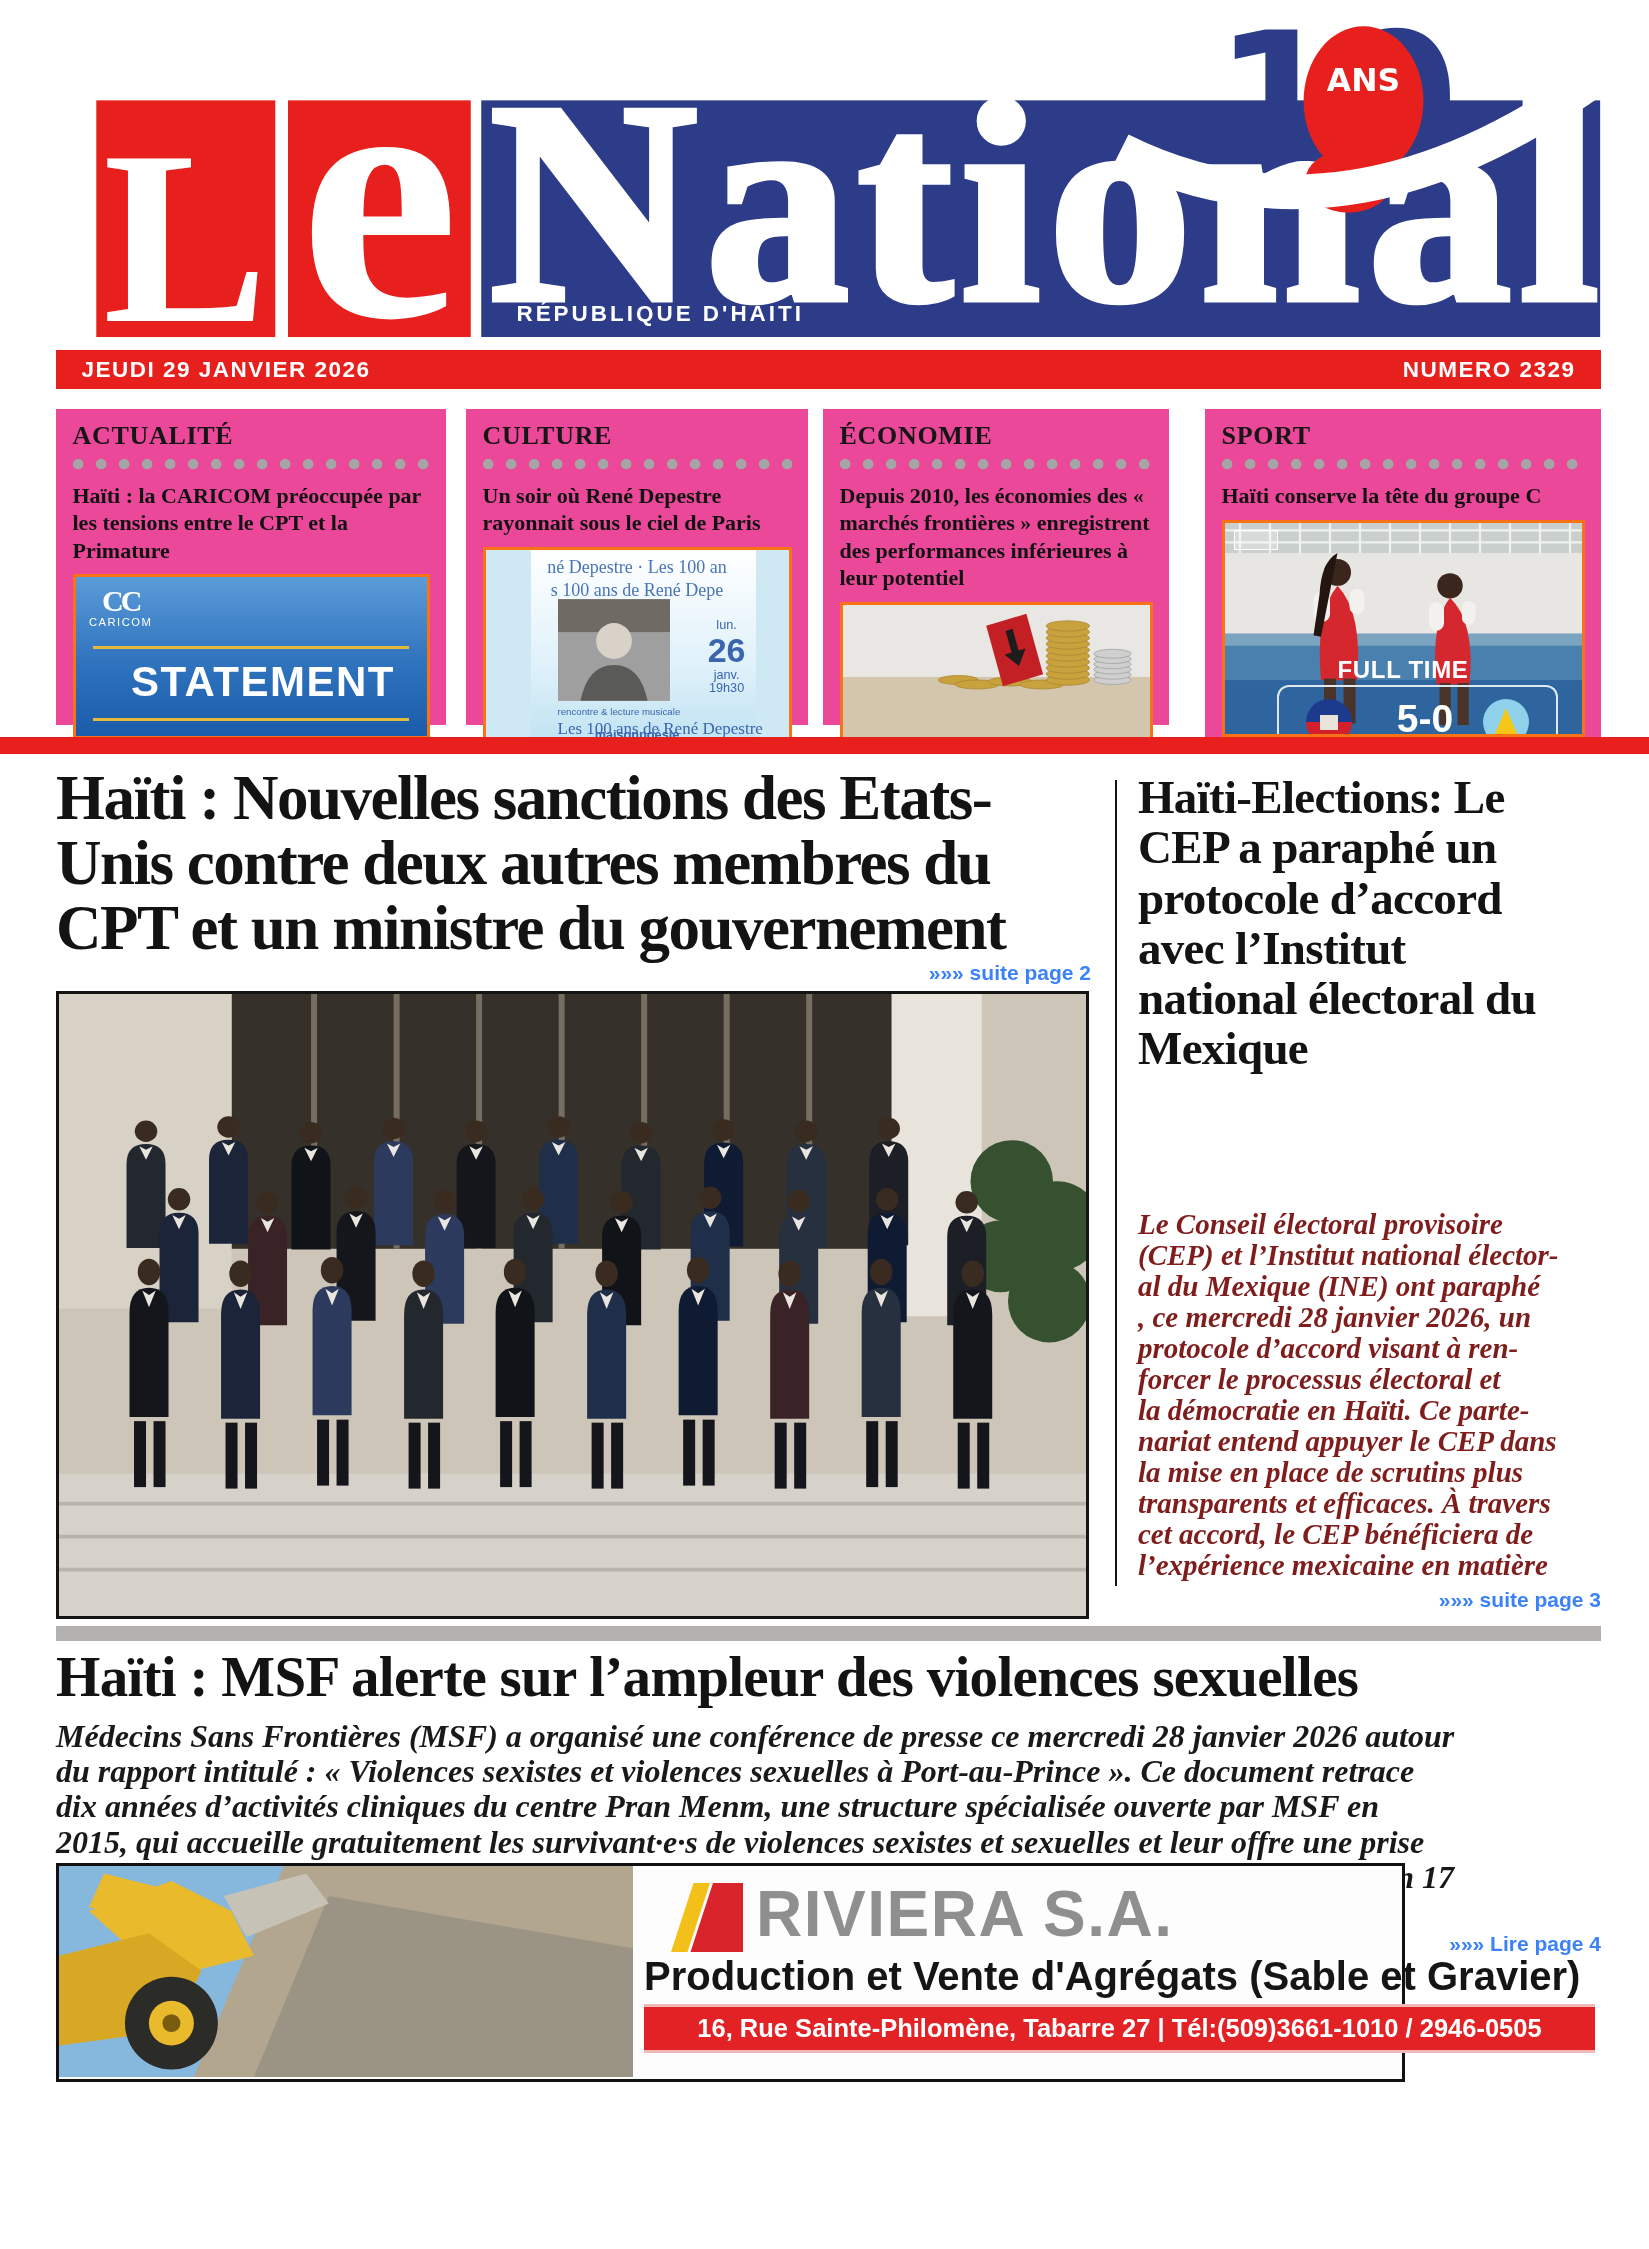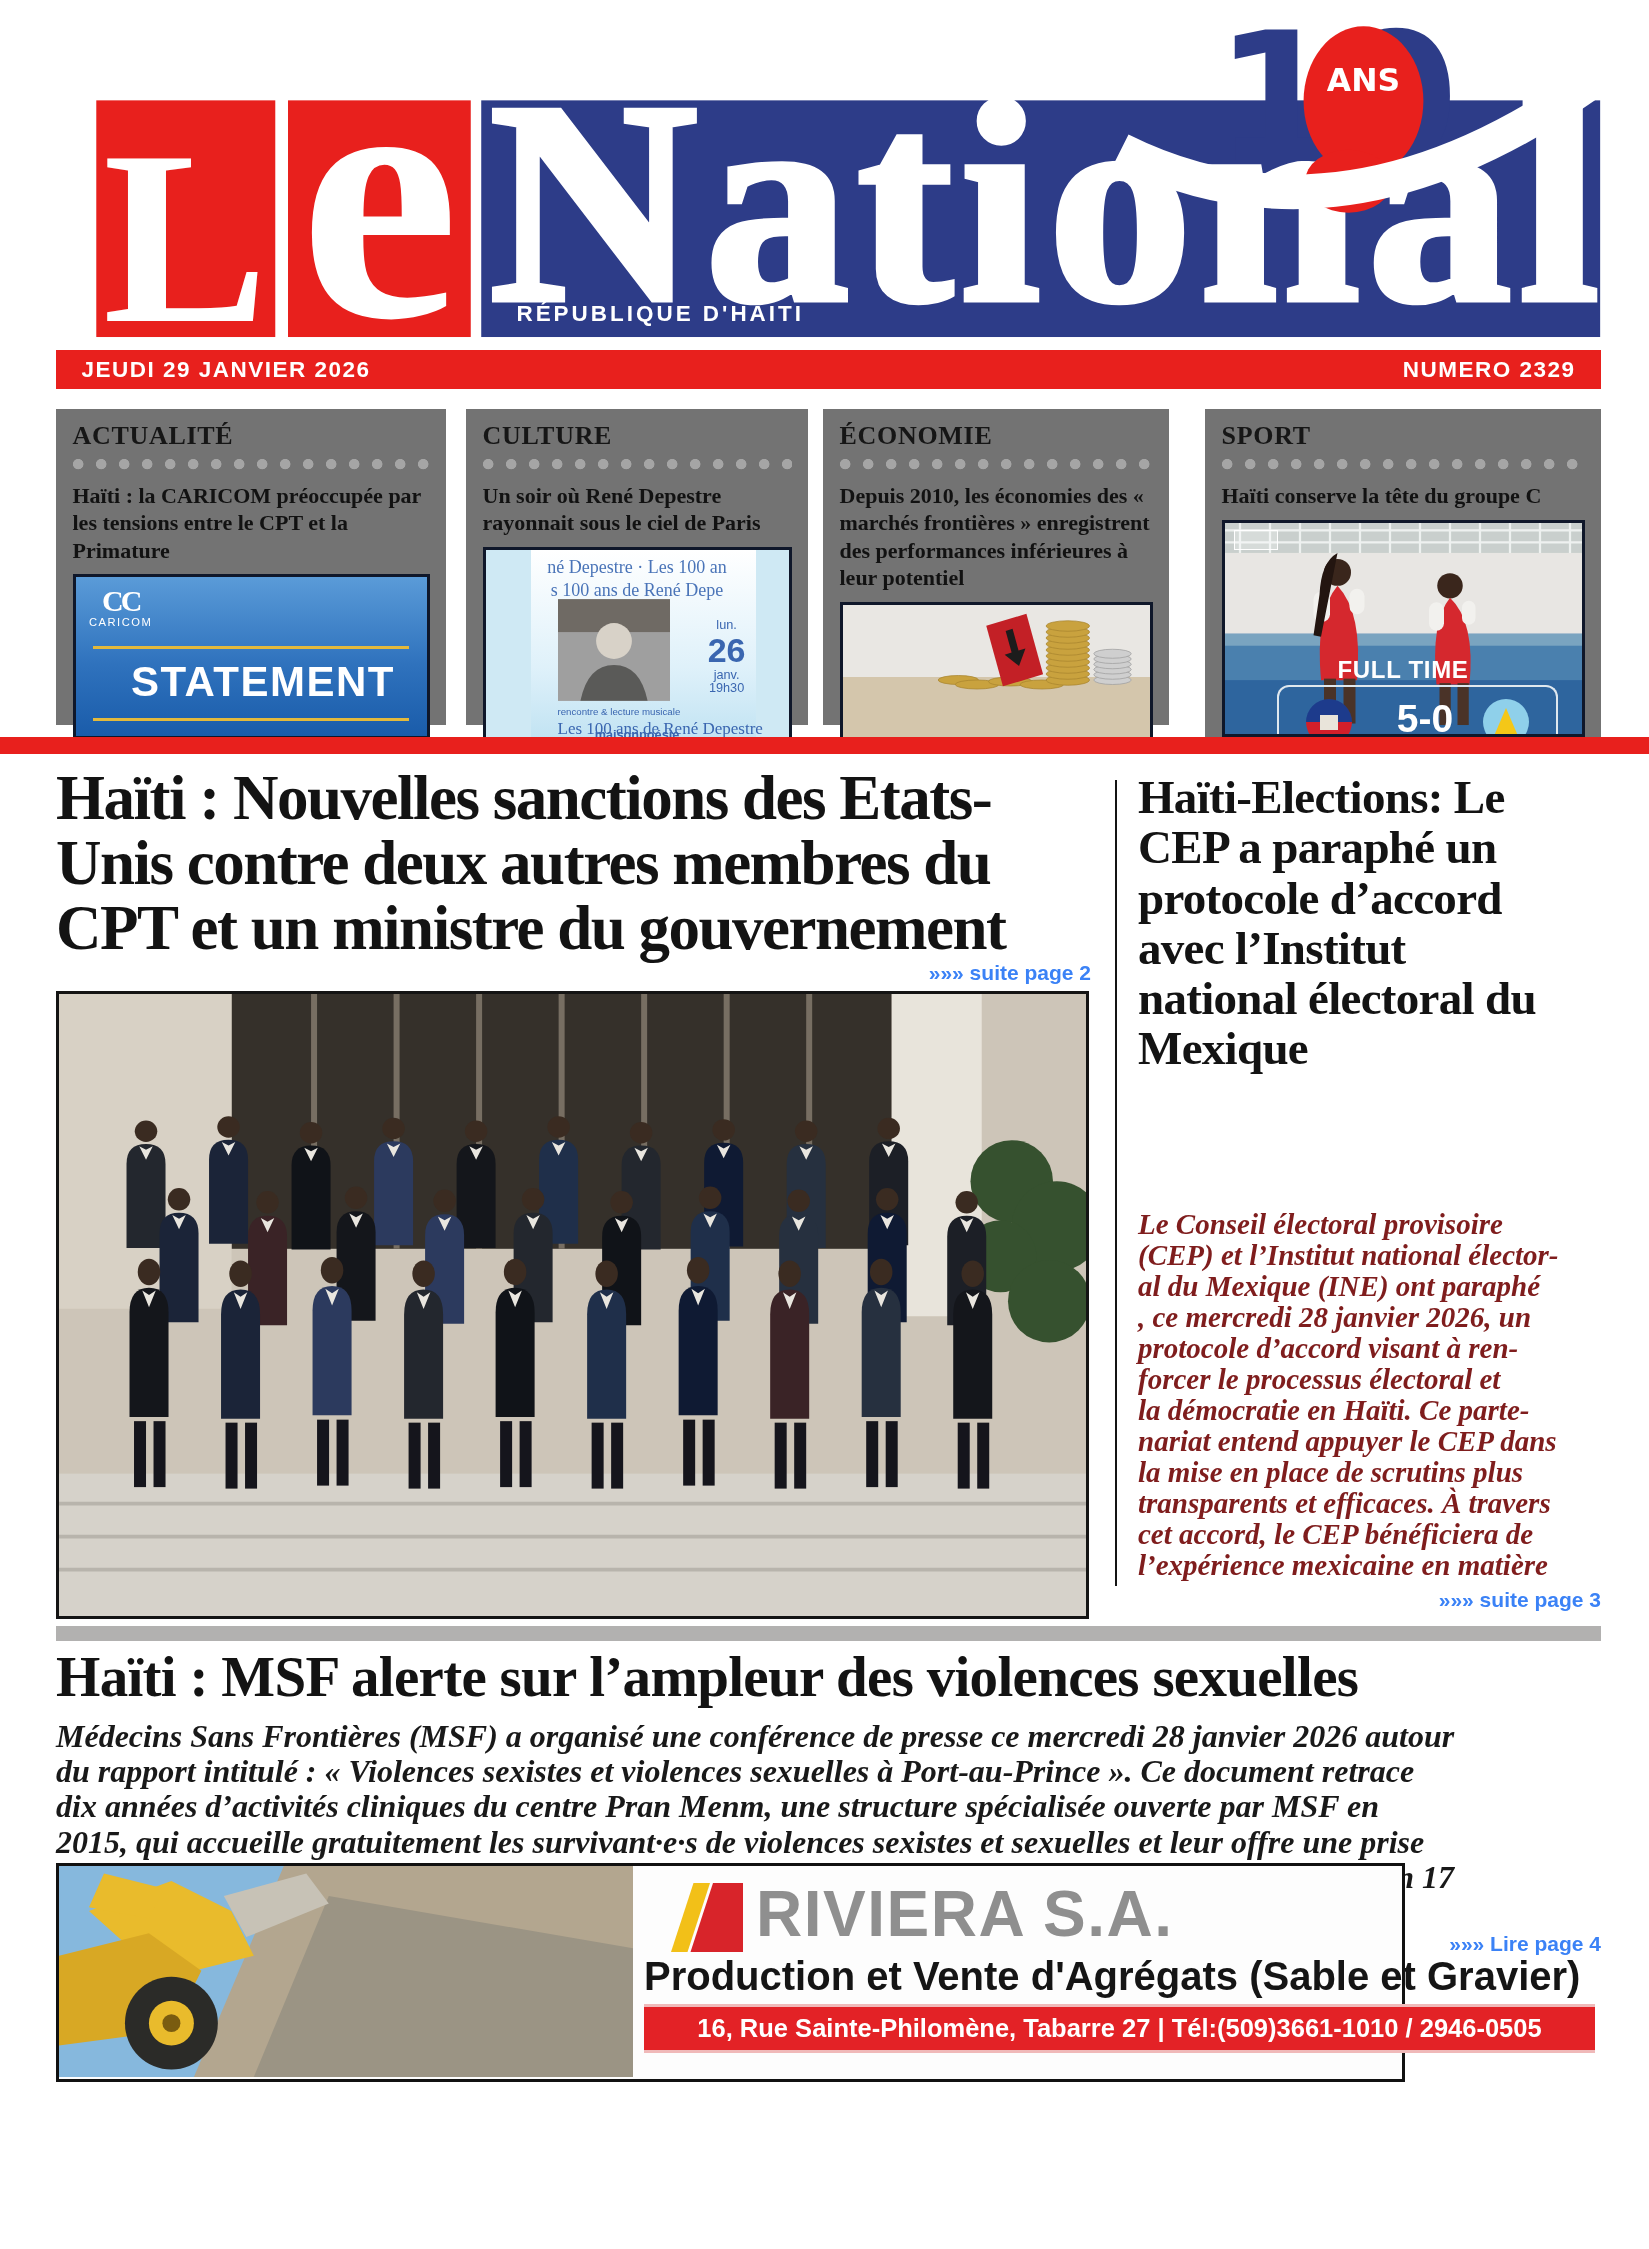--- a/index.html
+++ b/index.html
@@ -10,30 +10,30 @@
   
   #masthead{left:0;top:0;width:1650px;height:352px;}
 
   
   .datebar{left:56px;top:350px;width:1545px;height:39px;background:#e8201d;}
   .datebar span{position:absolute;top:0;line-height:39px;color:#fff;
     font-family:"Liberation Sans",sans-serif;font-weight:bold;font-size:22.5px;letter-spacing:1.5px;}
   .datebar .d{left:25.5px;} .datebar .n{right:25.5px;}
 
   
-  .panel{background:#737373;padding:13.5px 16.5px 15px;box-sizing:border-box;}
+  .panel{background:#ec4899;padding:13.5px 16.5px 15px;box-sizing:border-box;}
   #p1{left:56px;top:409px;width:390px;height:316px;}
   #p2{left:466px;top:409px;width:342px;height:316px;}
   #p3{left:823px;top:409px;width:346px;height:316px;}
   #p4{left:1205px;top:409px;width:396px;height:334px;}
   .sec-title{font:bold 26px/1 "Liberation Serif",serif;letter-spacing:0.7px;color:#161616;}
   .dots{height:11.2px;margin:10.5px 0 12px;background:radial-gradient(circle at 5.2px 5.2px,#a5a5a5 4.9px,rgba(0,0,0,0) 5.6px);
         background-size:23px 11.2px;background-repeat:repeat-x;}
   .tease-h{font:bold 22px/1.24 "Liberation Serif",serif;color:#121212;}
-  .tease-img{margin-top:10.5px;border:3px solid #0f172a;position:relative;overflow:hidden;background:#fff;}
+  .tease-img{margin-top:10.5px;border:3px solid #f97316;position:relative;overflow:hidden;background:#fff;}
   #img1{height:159px;background:linear-gradient(180deg,#5a9bd8 0%,#2f72bd 55%,#1a5caa 100%);}
   #img2{height:195px;background:#cfe9f4;}
   #img3{height:132px;}
   #img4{height:211px;}
 
   
   .cc-logo{position:absolute;left:13.5px;top:9px;color:#fff;font-family:"Liberation Serif",serif;text-align:center;}
   .cc-logo .cc{font-size:30px;font-weight:bold;line-height:1;letter-spacing:-3px;}
   .cc-logo .nm{font-family:"Liberation Sans",sans-serif;font-size:11.2px;letter-spacing:1.5px;}
   .yline{position:absolute;left:5%;width:90%;height:2.2px;background:#e3b93c;}

